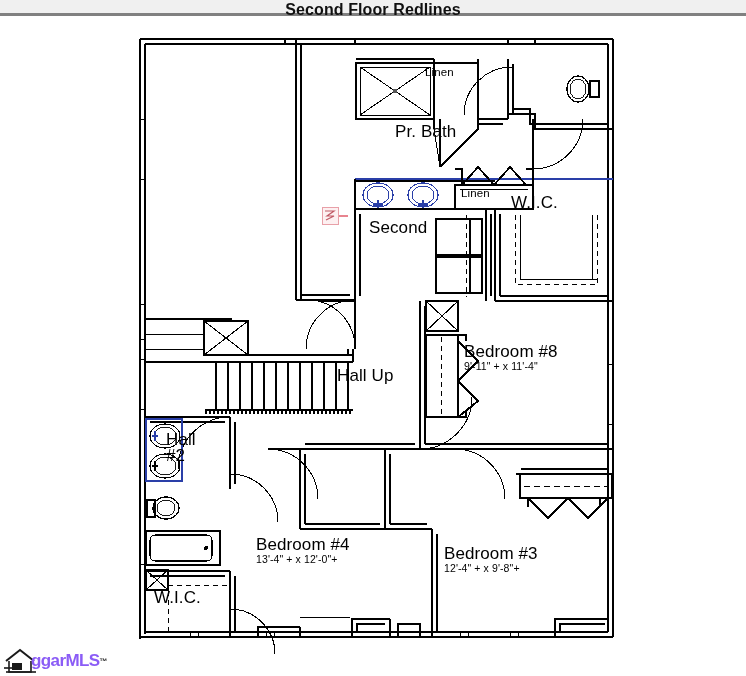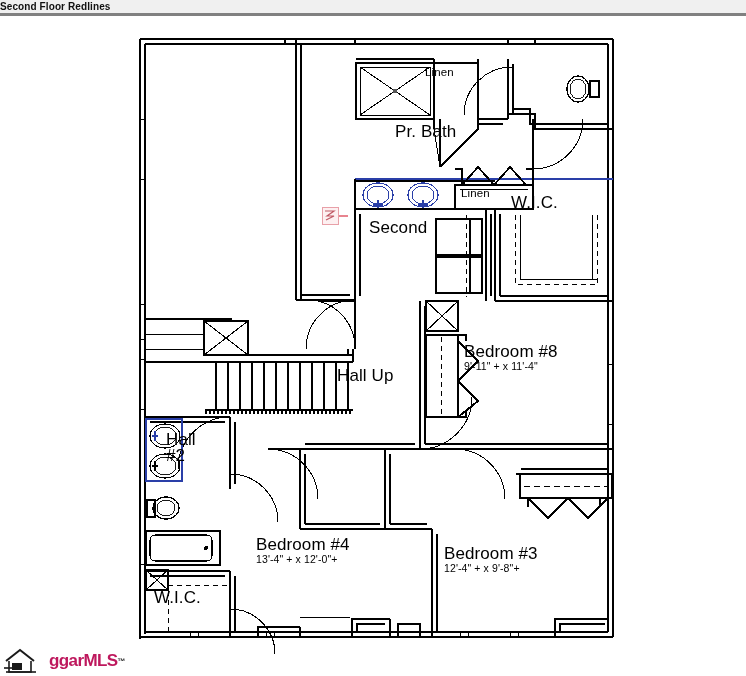--- a/index.html
+++ b/index.html
@@ -23,22 +23,22 @@
     width: 746px;
     height: 16px;
     background: #f0f0f0;
     border-bottom: 3px solid #808080;
     box-sizing: border-box;
   }
   #title-text {
     position: absolute;
     left: 0; top: 1px;
     width: 746px;
-    text-align: left;
-    font-size: 10px;
+    text-align: center;
+    font-size: 16px;
     font-weight: bold;
     color: #111111;
     letter-spacing: 0.1px;
   }
 
   
   #plan-canvas {
     position: absolute;
     left: 0; top: 19px;
     width: 746px;
@@ -95,25 +95,24 @@
     position: absolute;
     left: 4px; bottom: 2px;
     height: 26px;
     display: flex;
     align-items: center;
     gap: 0px;
   }
   #watermark-text {
     font-size: 17px;
     font-weight: bold;
-    color: #be185d;
+    color: #8b5cf6;
     letter-spacing: -0.6px;
     font-family: "Liberation Sans", sans-serif;
     margin-left: -7px;
-    padding-left: 18px;
   }
   #watermark-tm {
     font-size: 8px;
     font-weight: bold;
     color: #1a1a1a;
     vertical-align: super;
     margin-left: 0px;
   }
 </style>
 </head>

